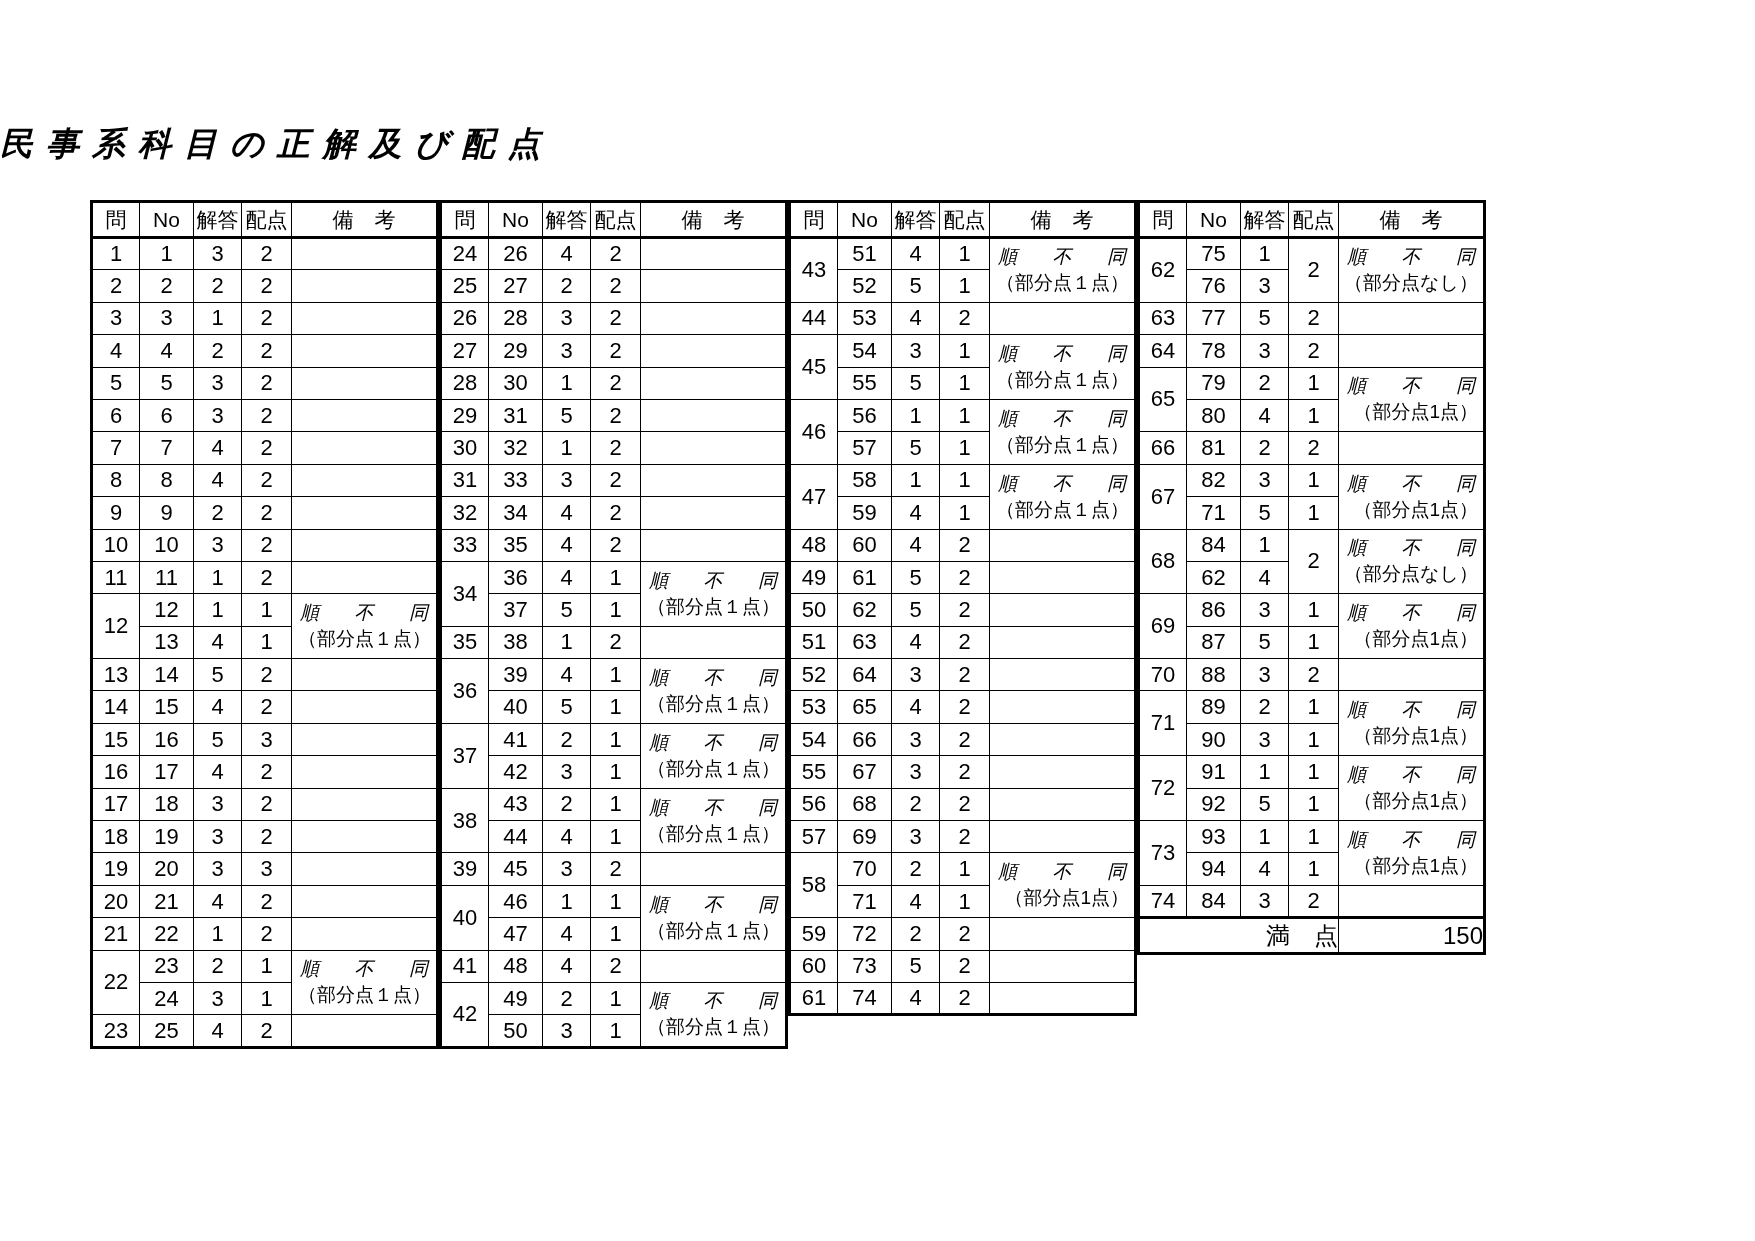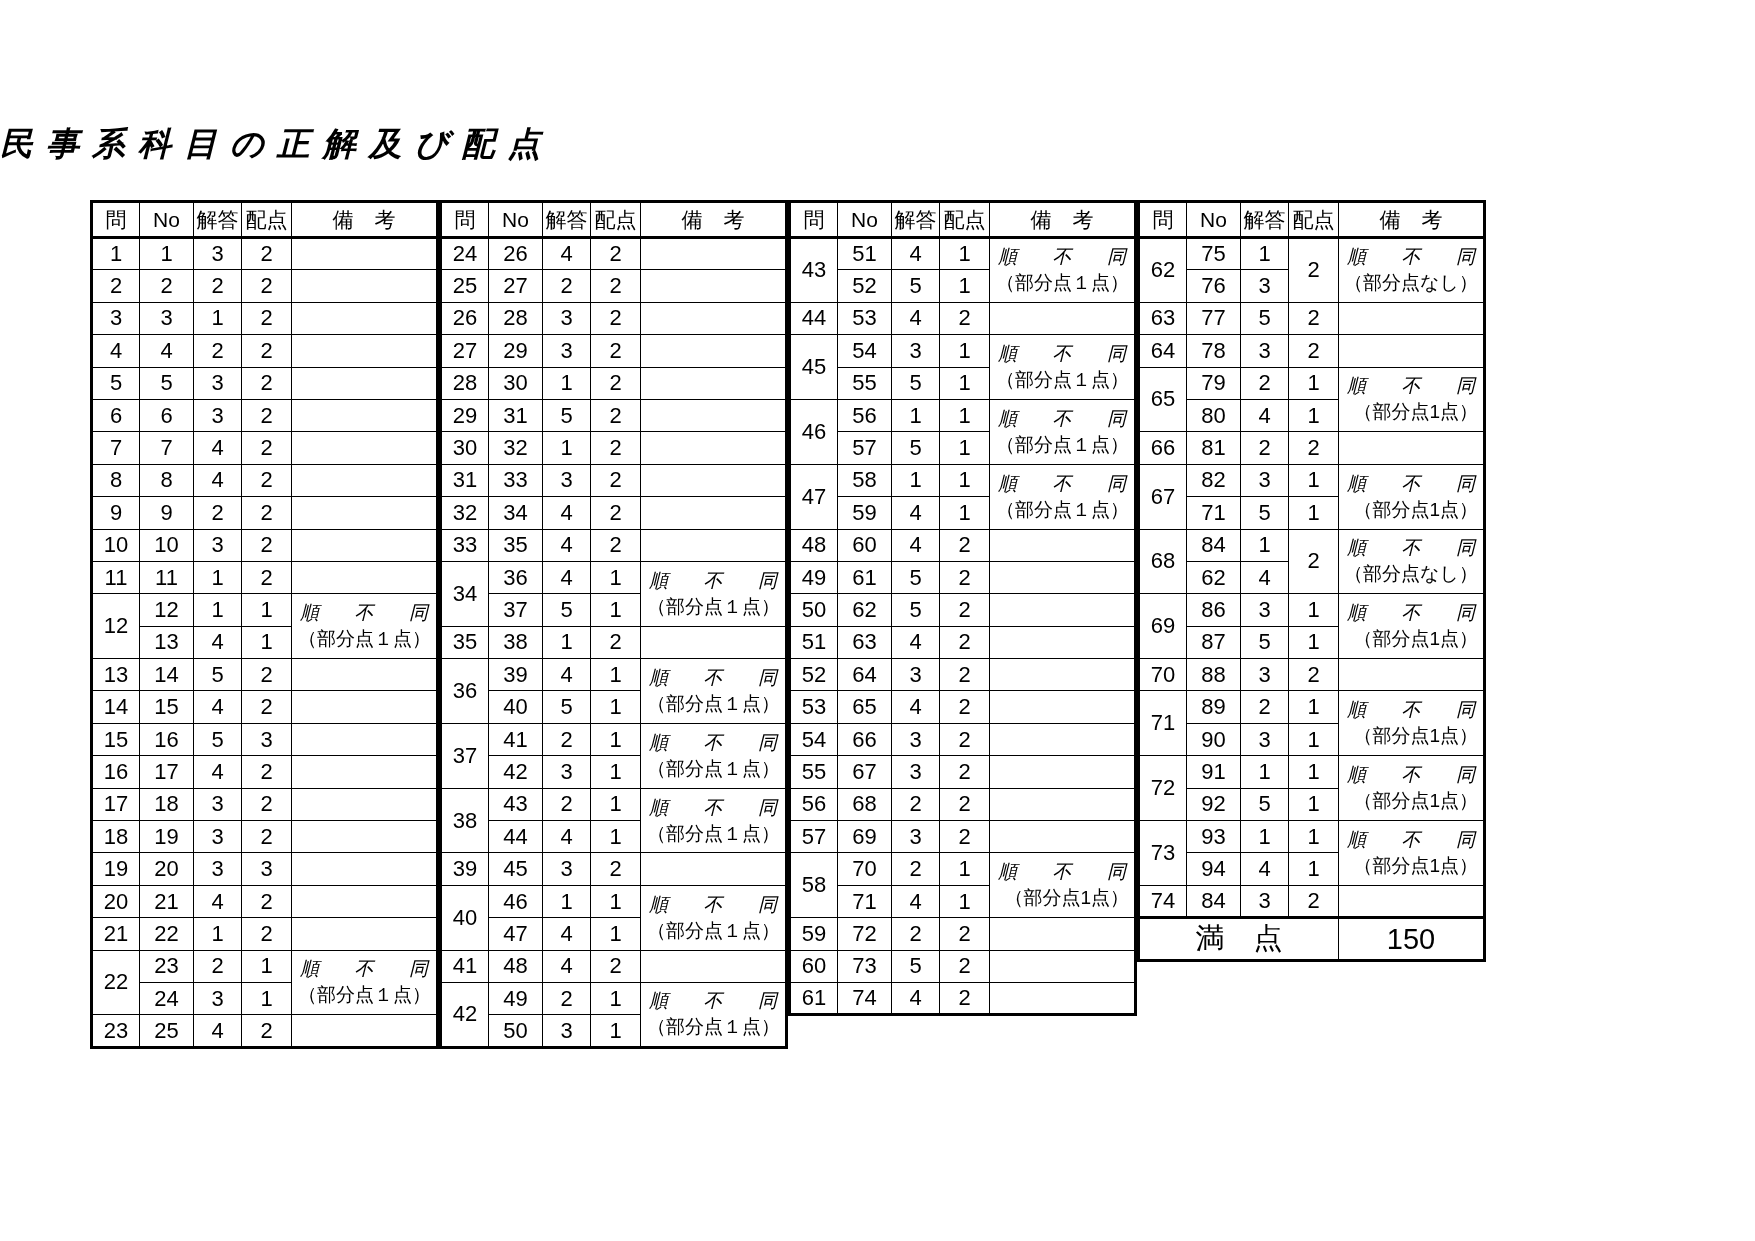--- a/index.html
+++ b/index.html
@@ -19,21 +19,21 @@
   table.grp { border-collapse:collapse; table-layout:fixed; border:3px solid #000; }
   .grp th, .grp td {
     border:1px solid #000; text-align:center; vertical-align:middle;
     padding:0; overflow:hidden; font-size:22px;
   }
   .grp th { height:36px; border-bottom:3px solid #000; font-weight:normal; font-size:21px; }
   .grp td { height:32.4px; }
   .grp td.remark { text-align:left; padding:1px 5px; font-size:19px; }
   .remark .r1 { text-align:justify; text-align-last:justify; line-height:26px; padding:0 3px;font-style:italic; }
   .remark .r2 { text-align:right; line-height:26px; white-space:nowrap; }
-  .footer-row td { border-top:3px solid #000; height:36px; font-size:29px; }
+  .footer-row td { border-top:3px solid #000; height:36px; font-size:24px;text-align:right; }
 </style>
 </head>
 <body>
 
 <div class="title">民事系科目の正解及び配点</div>
 <div class="tables">
     <table class="grp">
       <colgroup>
         <col style="width: 48px;">
         <col style="width: 54px;">

